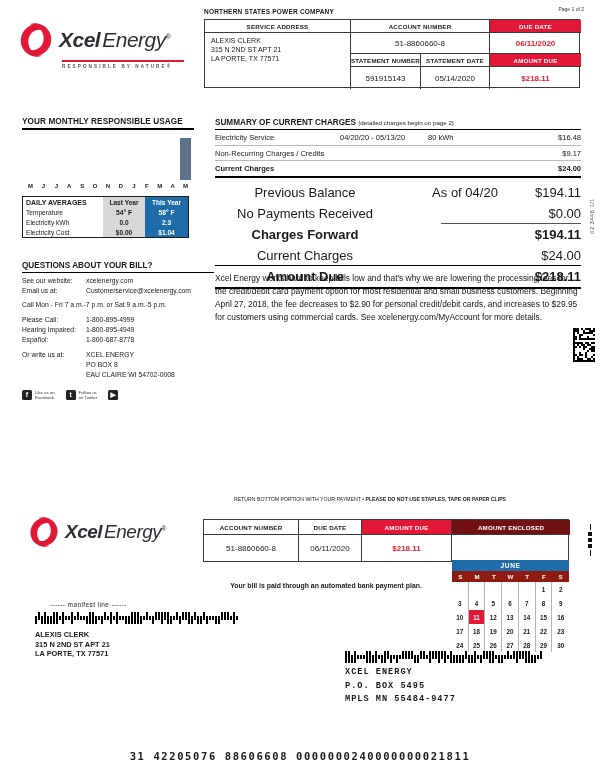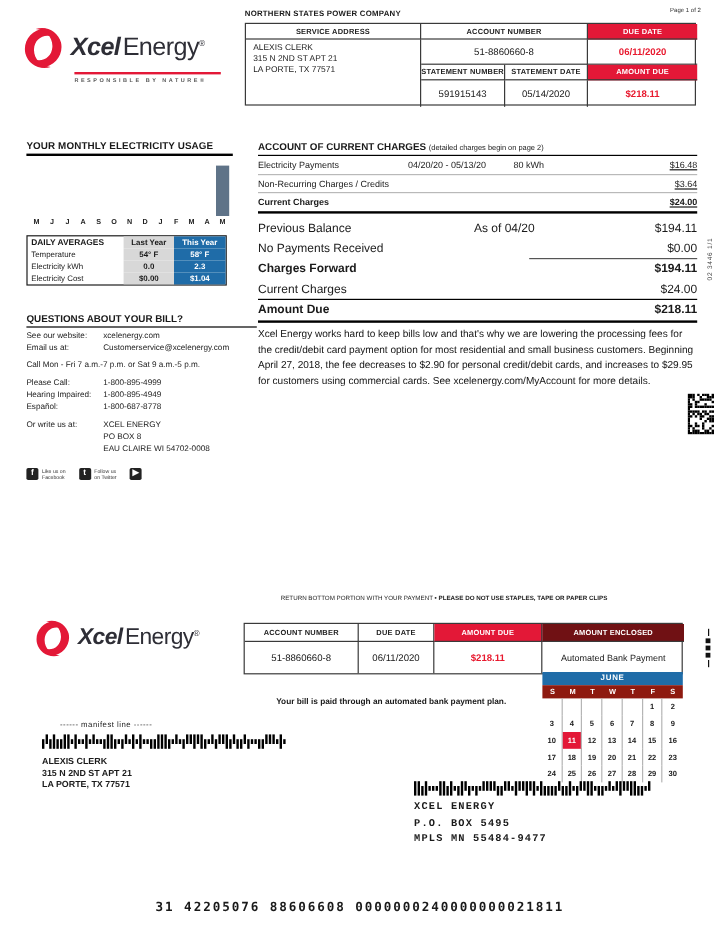--- a/index.html
+++ b/index.html
@@ -12,21 +12,21 @@
   .page-indicator { position:absolute; right:16px; top:6px; font-size:5px; color:#333; }
 
   
   .logo { position:absolute; display:flex; flex-direction:column; }
   .logo-main { left:18px; top:22px; }
   .logo-row { display:flex; align-items:center; gap:5px; }
   .swirl { width:36px; height:36px; }
   .swirl path { fill:var(--red); }
   .logo-word { font-size:21px; color:#2e2e36; letter-spacing:-0.5px; white-space:nowrap; }
   .logo-bold { font-weight:bold; font-style:italic; }
-  .logo-italic { font-weight:500; margin-left:2px; }
+  .logo-italic { font-style:italic; font-weight:500; margin-left:2px; }
   .logo-reg { font-size:7px; vertical-align:super; }
   .logo-rule { height:2px; background:var(--red); width:122px; margin:2px 0 2px 44px; }
   .logo-tagline { font-size:4.6px; font-weight:bold; letter-spacing:2.1px; color:#555; margin-left:44px; }
   .logo-stub { left:28px; top:516px; }
   .logo-stub .swirl { width:32px; height:32px; }
   .logo-stub .logo-word { font-size:19px; }
 
   
   .acct-box { position:absolute; left:204px; top:19px; width:376px; height:69px;
               display:grid; grid-template-columns:146px 70px 69px 91px; grid-template-rows:13px 21px 13px 22px;
@@ -76,23 +76,23 @@
   .social-label { font-size:4.3px; line-height:5px; color:#333; }
 
   
   .sec { position:absolute; left:215px; width:366px; }
   .sec-title { font-size:8.2px; font-weight:bold; border-bottom:1.5px solid #000; padding-bottom:2px; }
   .sec-note { font-weight:normal; font-size:6.2px; }
   .s-row { display:flex; align-items:baseline; padding:3px 0 2.5px 0; border-bottom:1px solid #b9b9b9; font-size:7.5px; }
   .s-label { width:125px; flex:none; }
   .s-detail { width:88px; flex:none; }
   .s-usage { flex:none; }
-  .s-amount { margin-left:auto;text-decoration:underline; }
+  .s-amount { margin-left:auto; }
   .s-bold { font-weight:bold; border-bottom:2.5px solid #000; }
-  .b-row { display:flex; align-items:baseline; padding:3px 0 2.5px 0; font-size:10px; }
+  .b-row { display:flex; align-items:baseline; padding:3px 0 2.5px 0; font-size:13px;text-align:center; }
   .b-label { width:180px; flex:none; }
   .b-detail { flex:1; }
   .b-amount { margin-left:auto; }
   .b-bold { font-weight:bold; }
   .rule-medium { border-bottom:1.5px solid #000; }
   .rule-heavy { border-bottom:2.2px solid #000; }
   .short-rule { width:140px; margin-left:auto; border-top:1px solid #555; height:1px; }
   .info-body { font-size:8.4px; line-height:13px; margin-top:5px; color:#141414; }
 
   
@@ -169,21 +169,21 @@
     <div class="cell val" style="grid-column:2 / span 2">51-8860660-8</div>
     <div class="cell val red-text no-r">06/11/2020</div>
     <div class="cell hdr" style="grid-column:2">STATEMENT NUMBER</div>
     <div class="cell hdr">STATEMENT DATE</div>
     <div class="cell hdr red-bg no-r">AMOUNT DUE</div>
     <div class="cell val no-b" style="grid-column:2">591915143</div>
     <div class="cell val no-b">05/14/2020</div>
     <div class="cell val red-text no-r no-b">$218.11</div>
   </div>
 
-  <div class="usage-title">YOUR MONTHLY ELECTRICITY USAGE</div>
+  <div class="usage-title">YOUR MONTHLY RESPONSIBLE USAGE</div>
   <div class="usage-chart">
       <div class="chart-col">
         <div class="bar-area"></div>
         <div class="chart-month">M</div>
       </div>
       <div class="chart-col">
         <div class="bar-area"></div>
         <div class="chart-month">J</div>
       </div>
       <div class="chart-col">
@@ -302,33 +302,33 @@
             <div>on Twitter</div>
           </span>
         </div>
         <div class="social-item">
           <span class="social-icon">▶</span>
         </div>
       </div>
     </div>
 
   <div class="sec" style="top:118px">
-    <div class="sec-title"><span>ACCOUNT OF CURRENT CHARGES</span> <span class="sec-note">(detailed charges begin on page 2)</span></div>
+    <div class="sec-title"><span>SUMMARY OF CURRENT CHARGES</span> <span class="sec-note">(detailed charges begin on page 2)</span></div>
     <div>
         <div class="s-row">
-          <span class="s-label">Electricity Payments</span>
+          <span class="s-label">Electricity Service</span>
           <span class="s-detail">04/20/20 - 05/13/20</span>
           <span class="s-usage">80 kWh</span>
           <span class="s-amount">$16.48</span>
         </div>
         <div class="s-row">
           <span class="s-label">Non-Recurring Charges / Credits</span>
           <span class="s-detail"></span>
           <span class="s-usage"></span>
-          <span class="s-amount">$3.64</span>
+          <span class="s-amount">$9.17</span>
         </div>
         <div class="s-row s-bold">
           <span class="s-label">Current Charges</span>
           <span class="s-detail"></span>
           <span class="s-usage"></span>
           <span class="s-amount">$24.00</span>
         </div>
       </div>
   </div>
 
@@ -487,21 +487,20 @@
   </div>
 
   <div class="stub-table">
     <div class="cell hdr">ACCOUNT NUMBER</div>
     <div class="cell hdr">DUE DATE</div>
     <div class="cell hdr red-bg">AMOUNT DUE</div>
     <div class="cell hdr maroon-bg no-r">AMOUNT ENCLOSED</div>
     <div class="cell val no-b">51-8860660-8</div>
     <div class="cell val no-b">06/11/2020</div>
     <div class="cell val red-text no-b">$218.11</div>
-    <div class="cell no-r no-b">Automated Bank Payment</div>
   </div>
 
   <div class="calendar">
     <div class="cal-month">JUNE</div>
     <div class="cal-days">
         <div class="cal-day">S</div>
         <div class="cal-day">M</div>
         <div class="cal-day">T</div>
         <div class="cal-day">W</div>
         <div class="cal-day">T</div>

